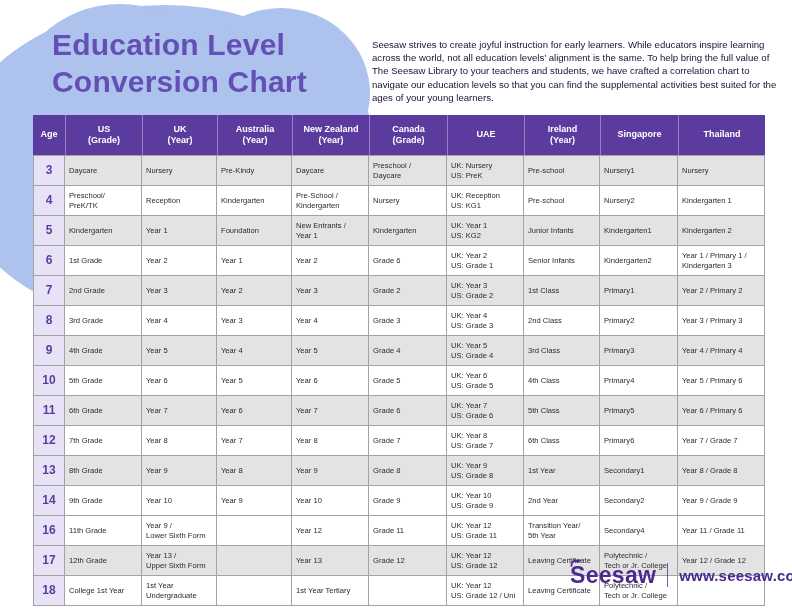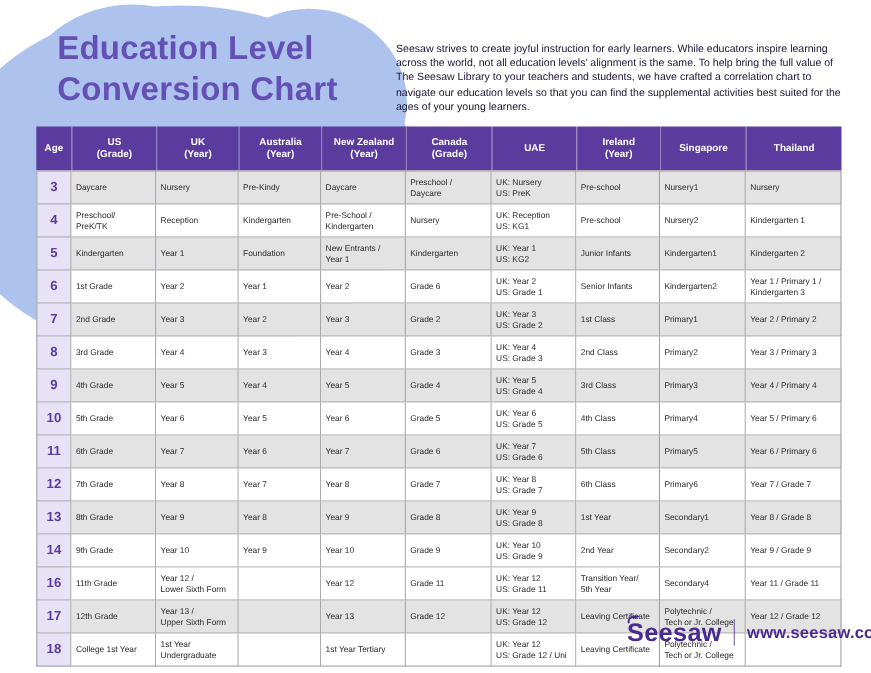--- a/index.html
+++ b/index.html
@@ -14,21 +14,21 @@
   .cloud-main{left:-50px;top:5px;width:430px;height:320px;}
   .cloud-left{left:10px;top:4px;width:220px;height:212px;}
   .cloud-bump{left:192px;top:8px;width:178px;height:170px;}
 
   .page-title{
     position:absolute;left:52px;top:27px;width:330px;
     font-size:30px;font-weight:800;line-height:1.22;
     color:#6450b5;letter-spacing:.2px;
   }
   .intro{
-    position:absolute;left:360px;top:38px;width:408px;
+    position:absolute;left:372px;top:38px;width:408px;
     font-size:9.6px;line-height:1.38;color:#1c1133;font-weight:500;
   }
 
   .table-wrap{position:absolute;left:33px;top:115px;}
   table{
     border-collapse:separate;border-spacing:0;table-layout:fixed;
     width:732px;
   }
   th{
     background:#5b3c9e;color:#ffffff;
@@ -265,21 +265,21 @@
           <td>Grade 9</td>
           <td>UK: Year 10
 US: Grade 9</td>
           <td>2nd Year</td>
           <td>Secondary2</td>
           <td>Year 9 / Grade 9</td>
         </tr>
         <tr>
           <td class="age">16</td>
           <td>11th Grade</td>
-          <td>Year 12 /
+          <td>Year 9 /
 Lower Sixth Form</td>
           <td></td>
           <td>Year 12</td>
           <td>Grade 11</td>
           <td>UK: Year 12
 US: Grade 11</td>
           <td>Transition Year/
 5th Year</td>
           <td>Secondary4</td>
           <td>Year 11 / Grade 11</td>

